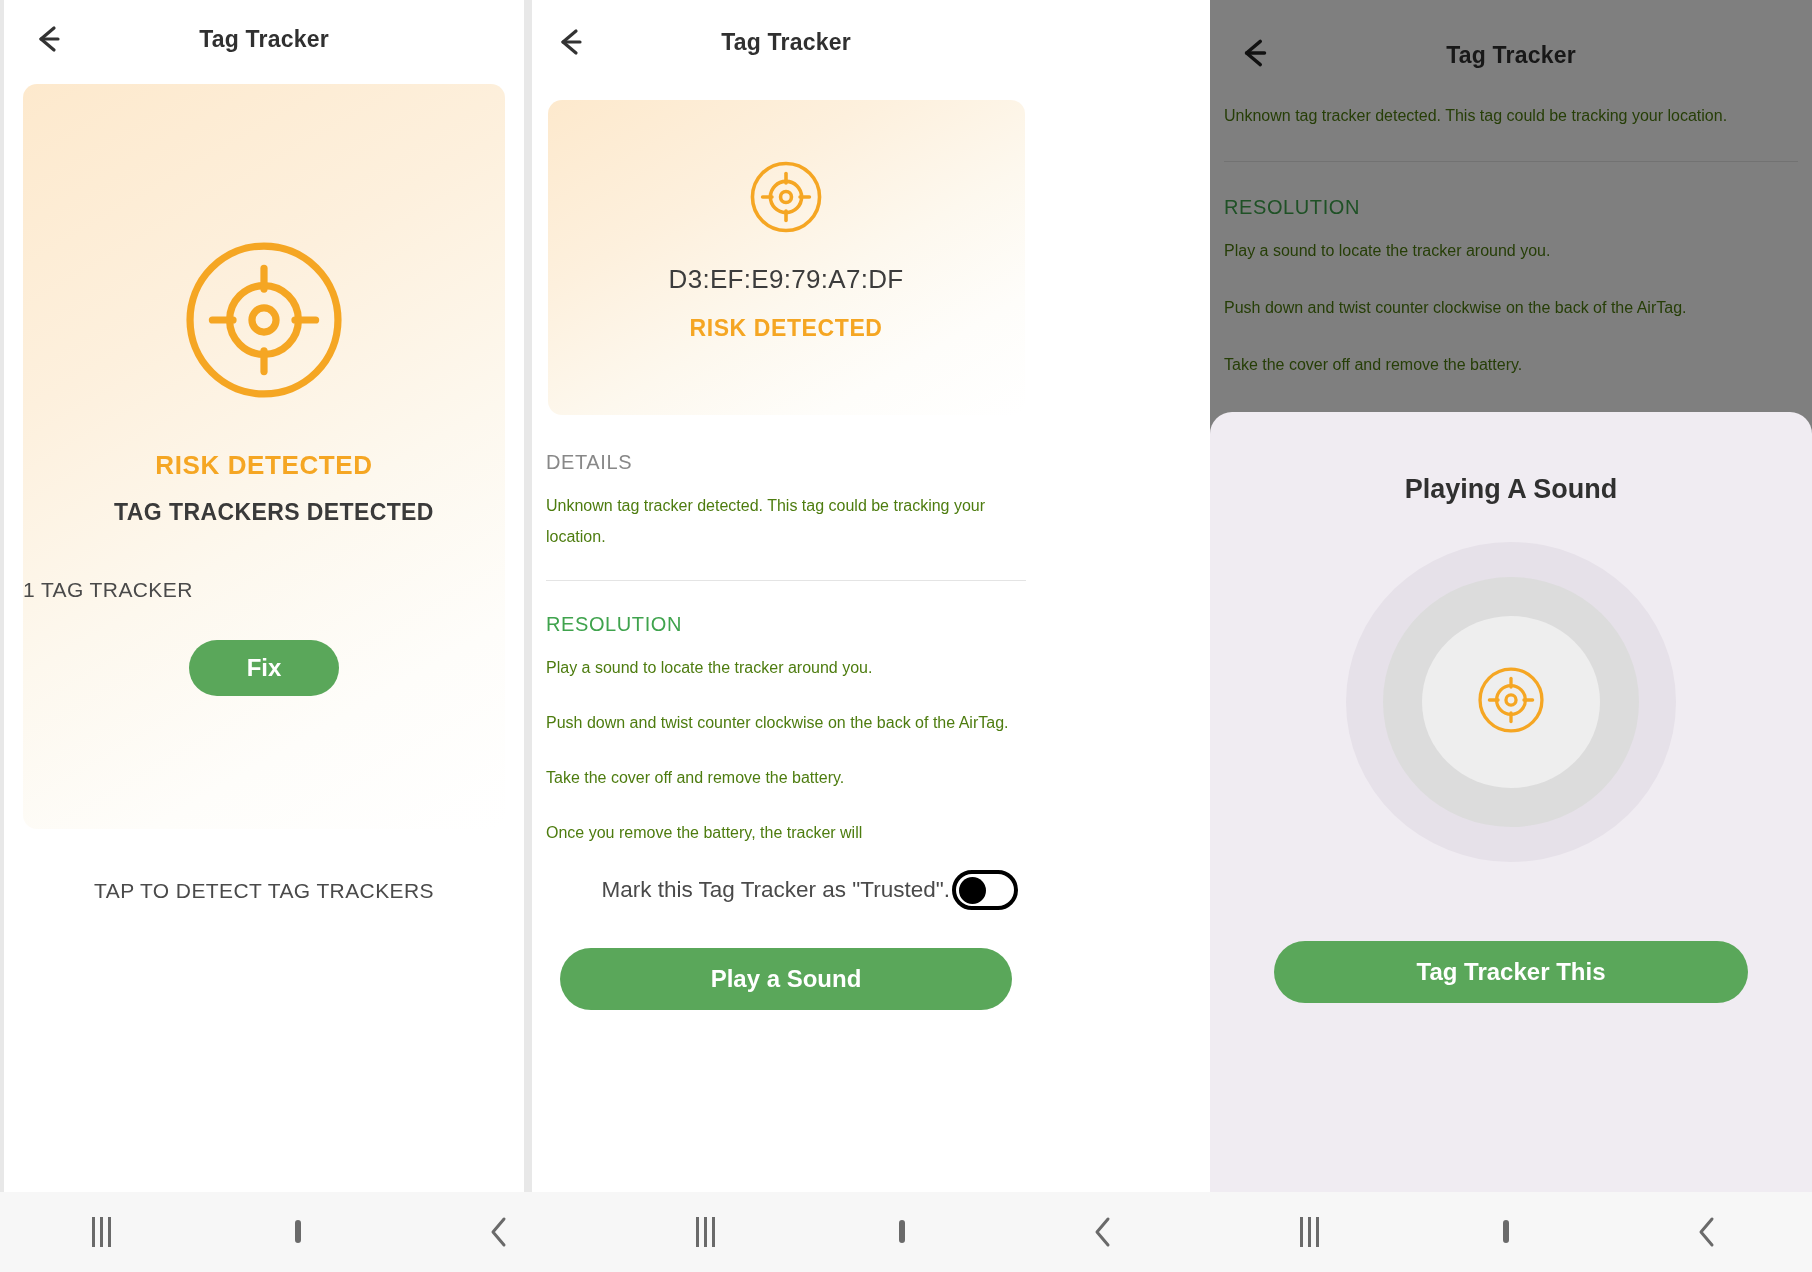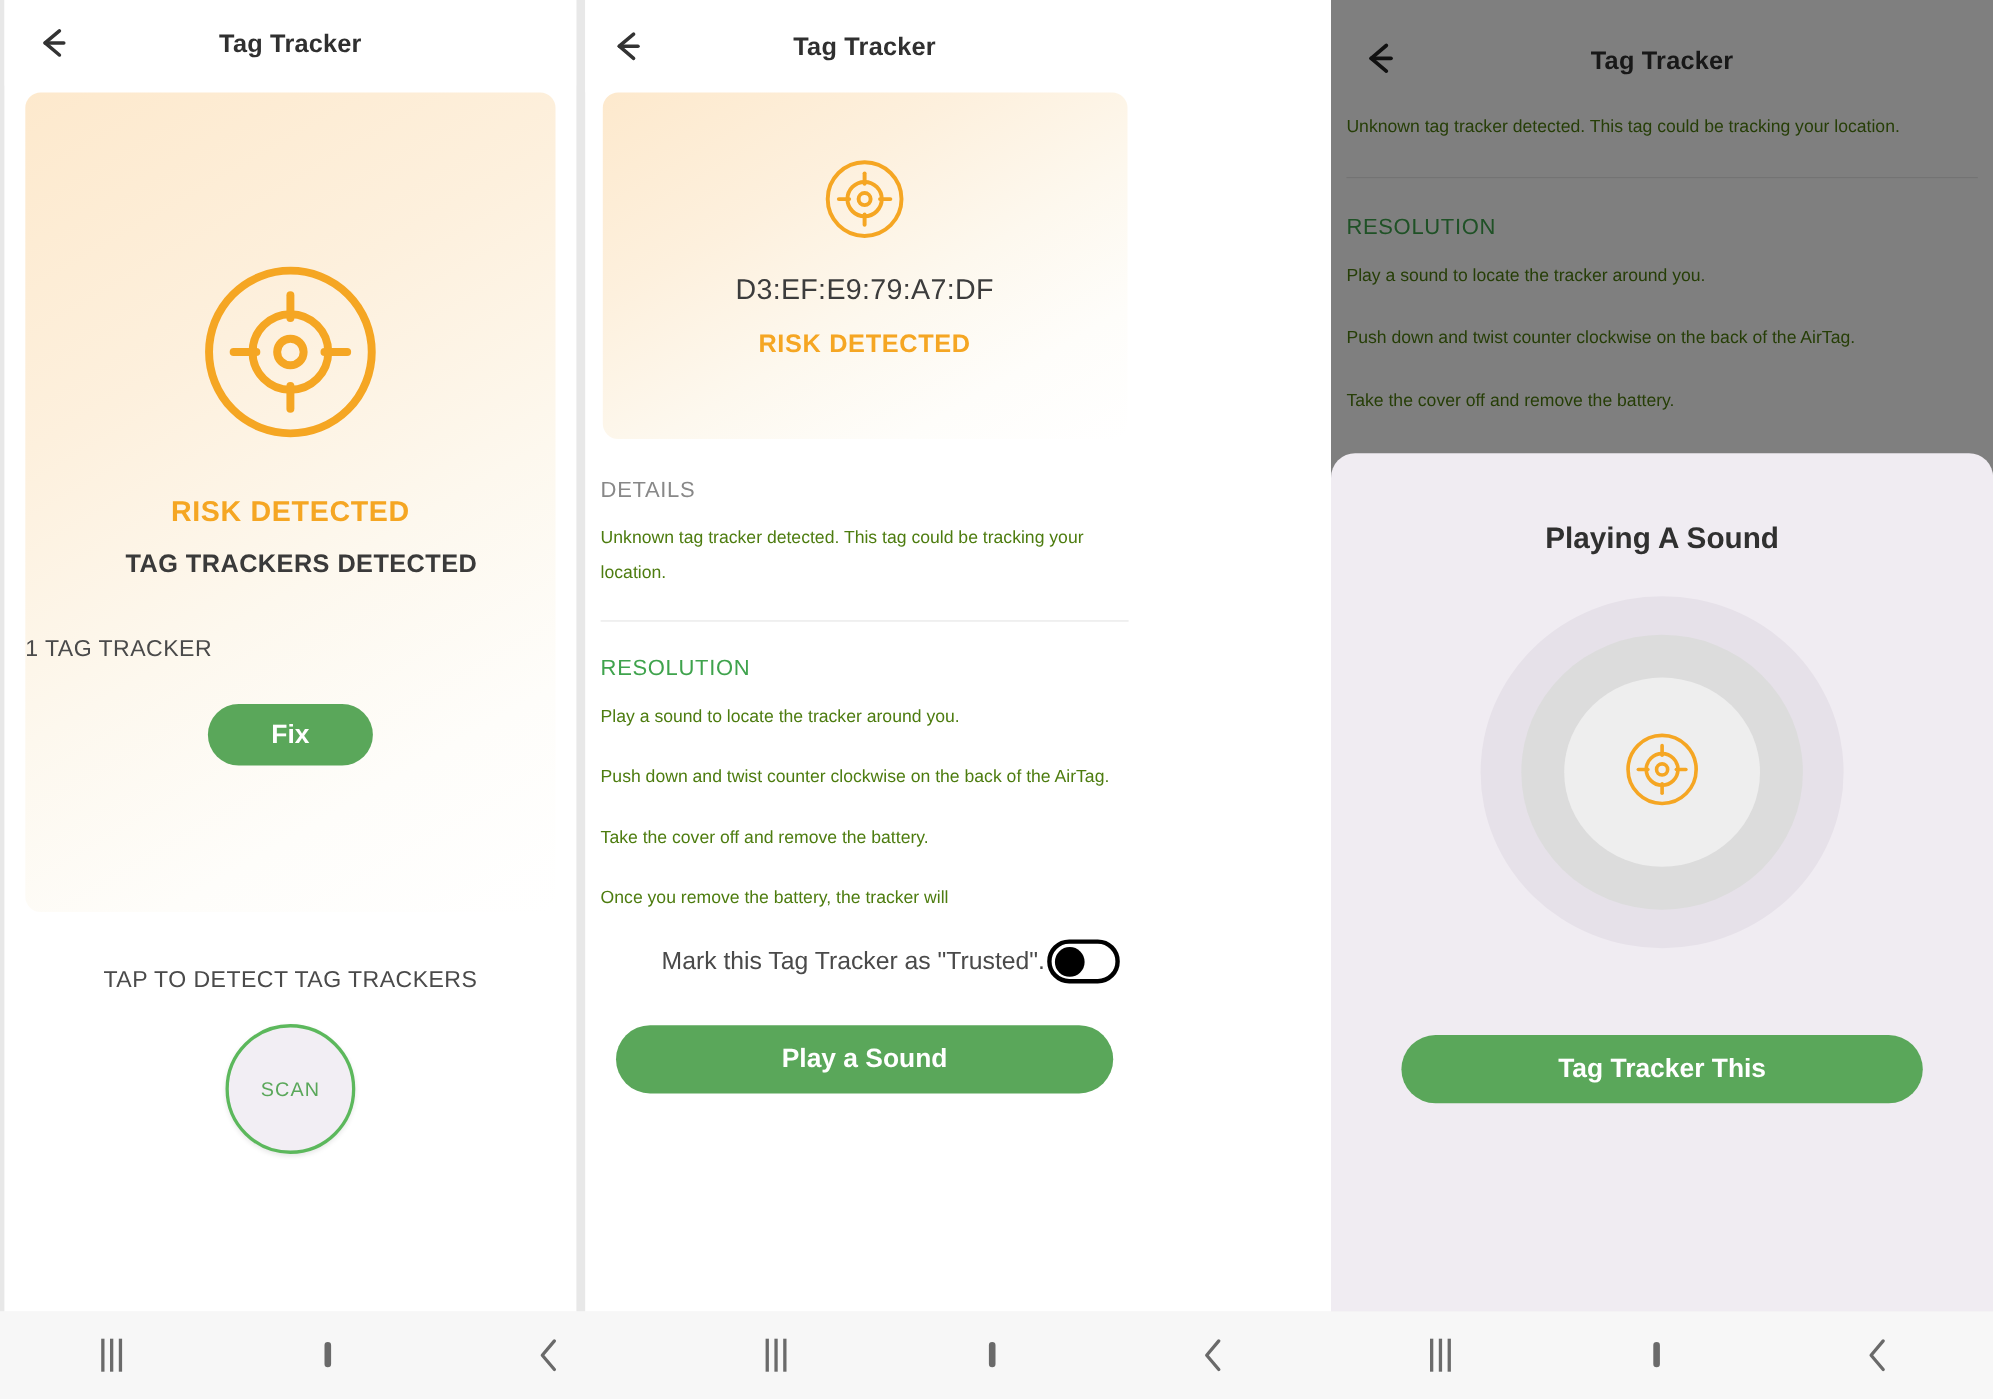--- a/index.html
+++ b/index.html
@@ -254,38 +254,37 @@
 
       <div class="risk-label" style="font-size:26px;margin-top:44px;">RISK DETECTED</div>
       <div class="detected-label" style="font-size:23px;margin-top:18px;">TAG TRACKERS DETECTED</div>
       <div class="count-label" style="font-size:21px;margin-top:52px;">1 TAG TRACKER</div>
 
       <button class="pill-btn" style="width:150px;height:56px;font-size:24px;margin:38px auto 0 auto;">Fix</button>
     </div>
 
     <div class="tap-label" style="font-size:21px;margin-top:50px;">TAP TO DETECT TAG TRACKERS</div>
 
-    <div class="scan-circle" style="margin-top:28px;">SCAN</div>
   </div>
 
   <div id="panel-gap1"></div>
 
   <div class="panel" id="panel2">
 
     <div class="topbar" style="height:84px;">
       <div class="back-arrow" style="left:16px;">
         <svg width="34" height="34" viewBox="0 0 34 34" aria-hidden="true">
           <path d="M22 6 L9 17 L22 28" fill="none" stroke="#333" stroke-width="3.2" stroke-linecap="round" stroke-linejoin="round"></path>
           <path d="M9 17 L26 17" fill="none" stroke="#333" stroke-width="3.2" stroke-linecap="round"></path>
         </svg>
       </div>
       <div class="bar-title">Tag Tracker</div>
     </div>
 
-    <div class="hero" style="width:477px;height:315px;margin-top:0;">
+    <div class="hero" style="width:477px;height:315px;margin-top:16px;">
       <div class="target-wrap" style="padding-top:58px;">
         <svg width="78" height="78" viewBox="0 0 100 100" aria-hidden="true">
           <circle cx="50" cy="50" r="43" fill="none" stroke="#f5a623" stroke-width="4.6"></circle>
           <circle cx="50" cy="50" r="20" fill="none" stroke="#f5a623" stroke-width="4.6"></circle>
           <circle cx="50" cy="50" r="7" fill="none" stroke="#f5a623" stroke-width="4.6"></circle>
           <line x1="50" y1="20" x2="50" y2="32" stroke="#f5a623" stroke-width="4.6" stroke-linecap="round"></line>
           <line x1="50" y1="68" x2="50" y2="80" stroke="#f5a623" stroke-width="4.6" stroke-linecap="round"></line>
           <line x1="20" y1="50" x2="32" y2="50" stroke="#f5a623" stroke-width="4.6" stroke-linecap="round"></line>
           <line x1="68" y1="50" x2="80" y2="50" stroke="#f5a623" stroke-width="4.6" stroke-linecap="round"></line>
         </svg>

